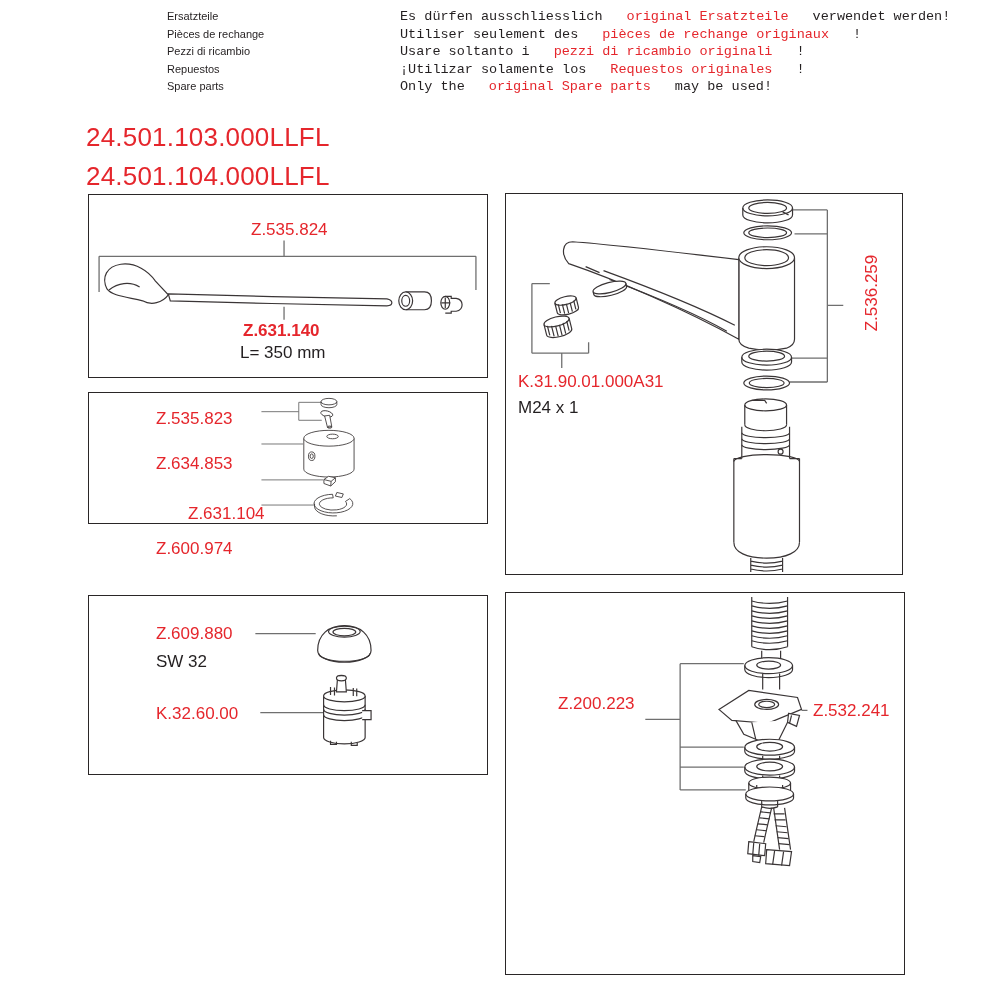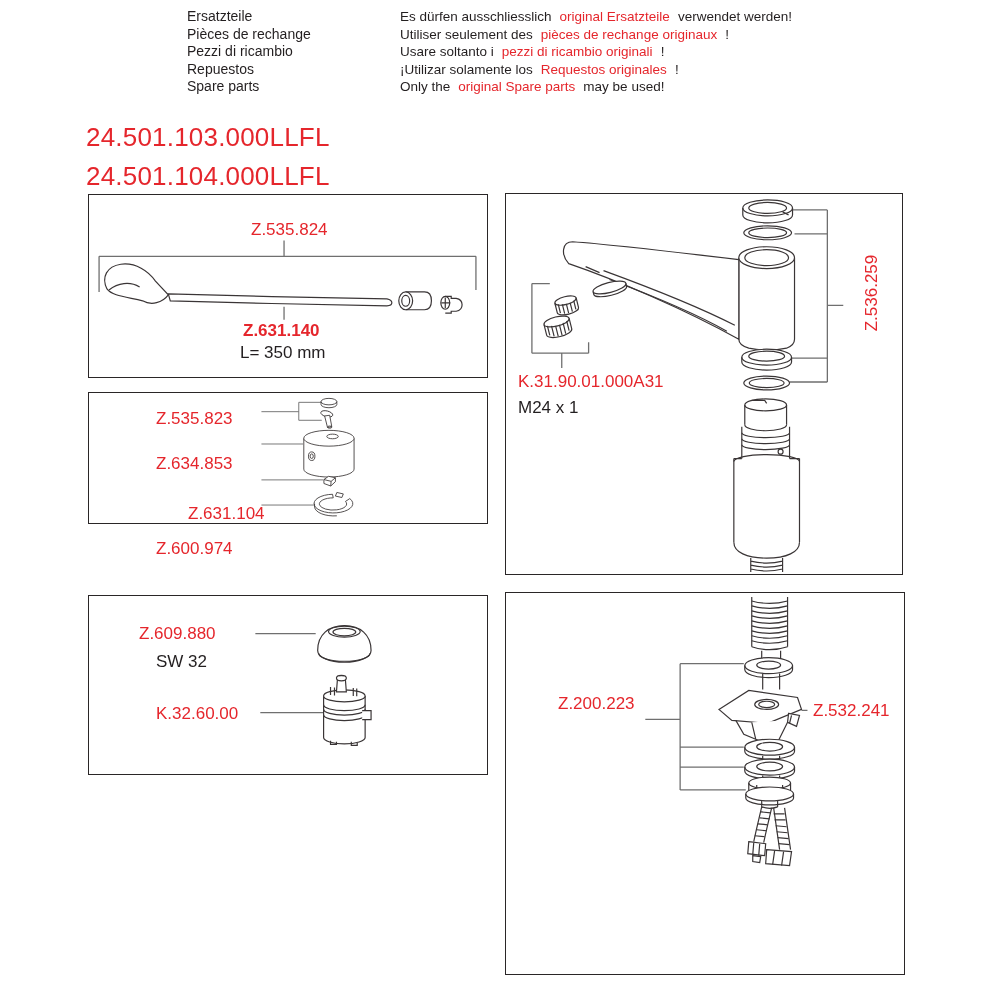--- a/index.html
+++ b/index.html
@@ -3,23 +3,23 @@
 <meta charset="utf-8">
 <style>
   :root { --red:#e5262c; --ink:#231f20; --part:#3a3536; --lead:#6f6f6f; }
   * { box-sizing:border-box; }
   html,body { margin:0; padding:0; }
   body {
     width:1000px; height:1000px; background:#ffffff; position:relative;
     font-family:"Liberation Sans", sans-serif; color:var(--ink);
     overflow:hidden;
   }
-  .lang-list { position:absolute; left:167px; top:8px; font-size:14px; line-height:17.6px;margin-left:20px; }
+  .lang-list { position:absolute; left:167px; top:8px; font-size:11px; line-height:17.6px; }
   .notices   { position:absolute; left:400px; top:8px; font-size:13.5px; line-height:17.6px; }
-  .notice-line { display:flex; gap:8px; white-space:nowrap; }
+  .notice-line { display:flex; gap:24px; white-space:nowrap;font-family:Liberation Mono, monospace; }
   .n-red { color:var(--red); }
   .product-numbers { position:absolute; left:86px; top:118px; font-size:26px; line-height:38.5px; color:var(--red); letter-spacing:0.2px; }
   .panel { position:absolute; border:1.5px solid #2a2627; background:#fff; }
   .panel svg { position:absolute; left:0; top:0; width:100%; height:100%; display:block; }
   .plabel { position:absolute; font-size:17px; line-height:18px; white-space:nowrap; }
   .red  { color:var(--red); }
   .dark { color:var(--ink); }
   .vlabel { width:120px; text-align:center; transform:rotate(-90deg); }
   
   .ln  { stroke:var(--lead); stroke-width:1.3; fill:none; }
@@ -123,21 +123,21 @@
     <path class="ptf" d="M236,101 V143 a21,6.5 0 0 0 42,0 V101"></path>
     <path class="pt" d="M236,110 a21,6 0 0 0 42,0 M236,114.5 a21,6 0 0 0 42,0 M236,120 a21,6 0 0 0 42,0"></path>
     <path class="ptf" d="M275,116 h9 v9 h-9"></path>
     <path class="pt" d="M243,146.5 v3.5 h6 v-2.5 M264,147.5 v3.5 h6 v-2.5"></path>
     <ellipse class="ptf" cx="257" cy="101" rx="21" ry="6"></ellipse>
     <path class="pt" d="M243,92 v8 M247,92.5 v8 M266,93 v8 M269.5,93.5 v8"></path>
     <path class="ptf" d="M250,84 l-1,13 h10 l-1,-13 z"></path>
     <ellipse class="ptf" cx="254" cy="83" rx="5" ry="2.8"></ellipse>
     <path class="pt" d="M251.5,80.5 h5"></path>
   </svg>
-  <div class="plabel red" style="left:50px; top:29px;">Z.609.880</div>
+  <div class="plabel red" style="left:67px; top:29px;">Z.609.880</div>
   <div class="plabel dark" style="left:67px; top:57px;">SW 32</div>
   <div class="plabel red" style="left:67px; top:109px;">K.32.60.00</div>
 </div>
 
 <div class="panel" style="left:505px; top:193px; width:398px; height:382px;">
   <svg viewBox="0 0 398 382">
     <path class="ln" d="M288,16 H323 M290,40 H323 M323,16 V189 M323,112 H339 M287,165 H323 M285,189 H323"></path>
     <path class="ln" d="M26,90 V160 M26,90 H44 M26,160 H83 M83,160 V149 M56,160 V175"></path>
     <ellipse class="ptf" cx="263" cy="14" rx="25" ry="8"></ellipse>
     <ellipse class="pt" cx="263" cy="14" rx="19" ry="5.5"></ellipse>

